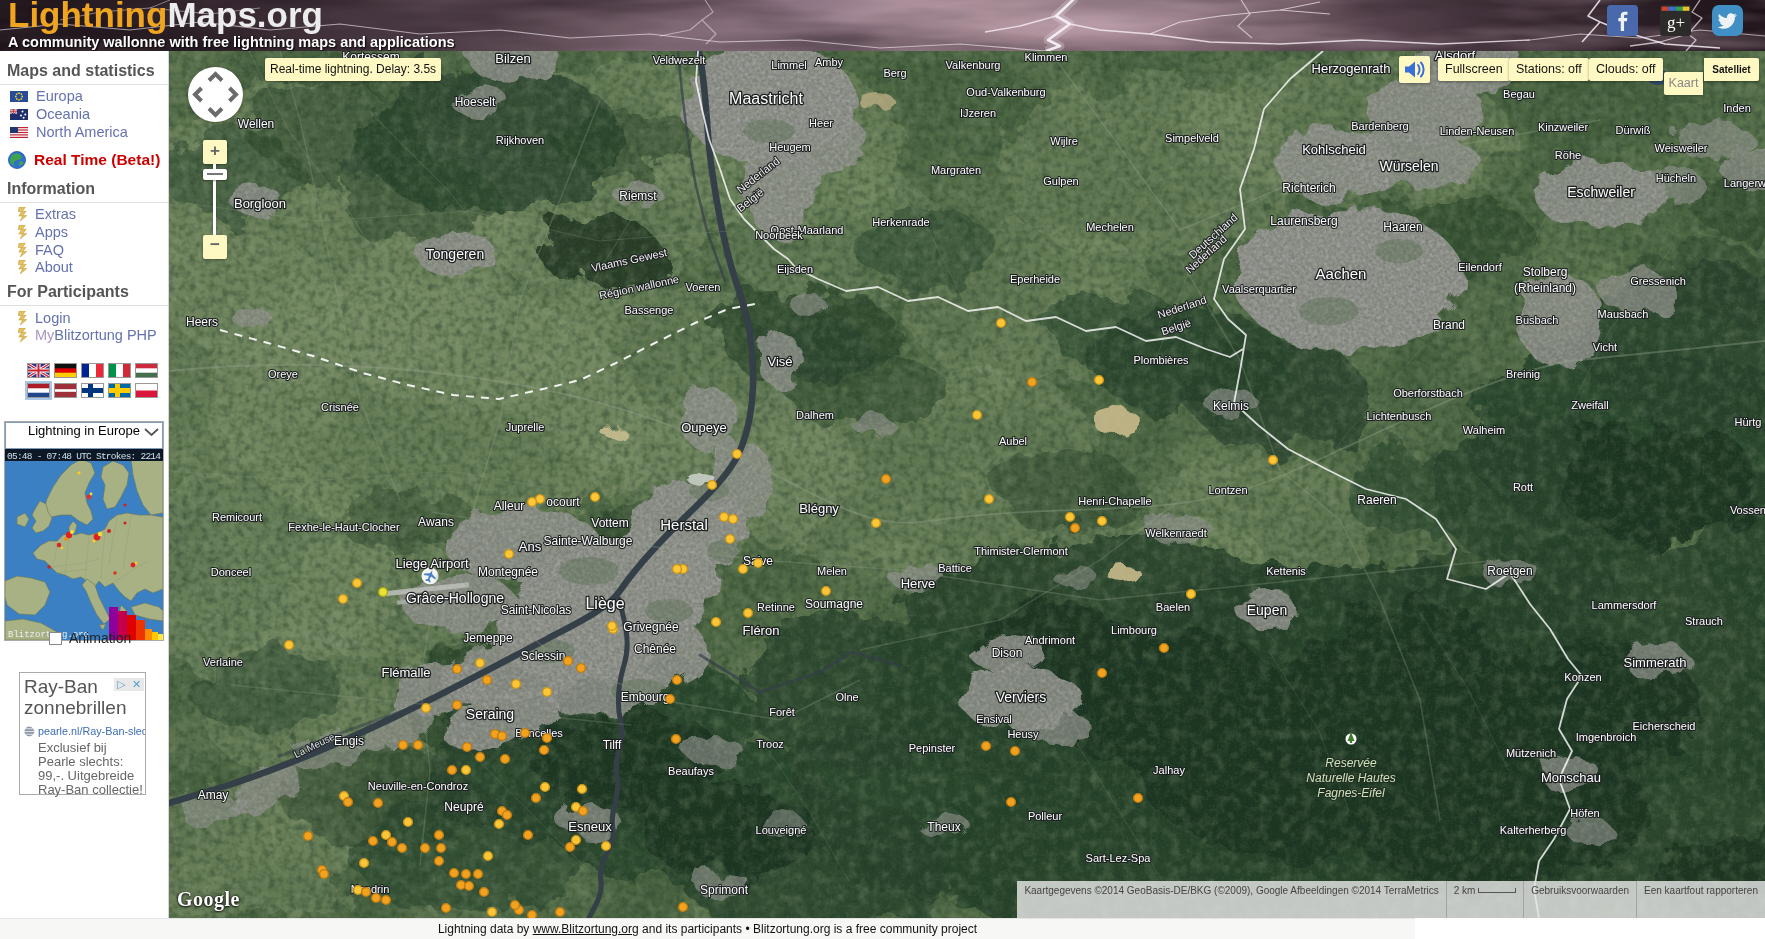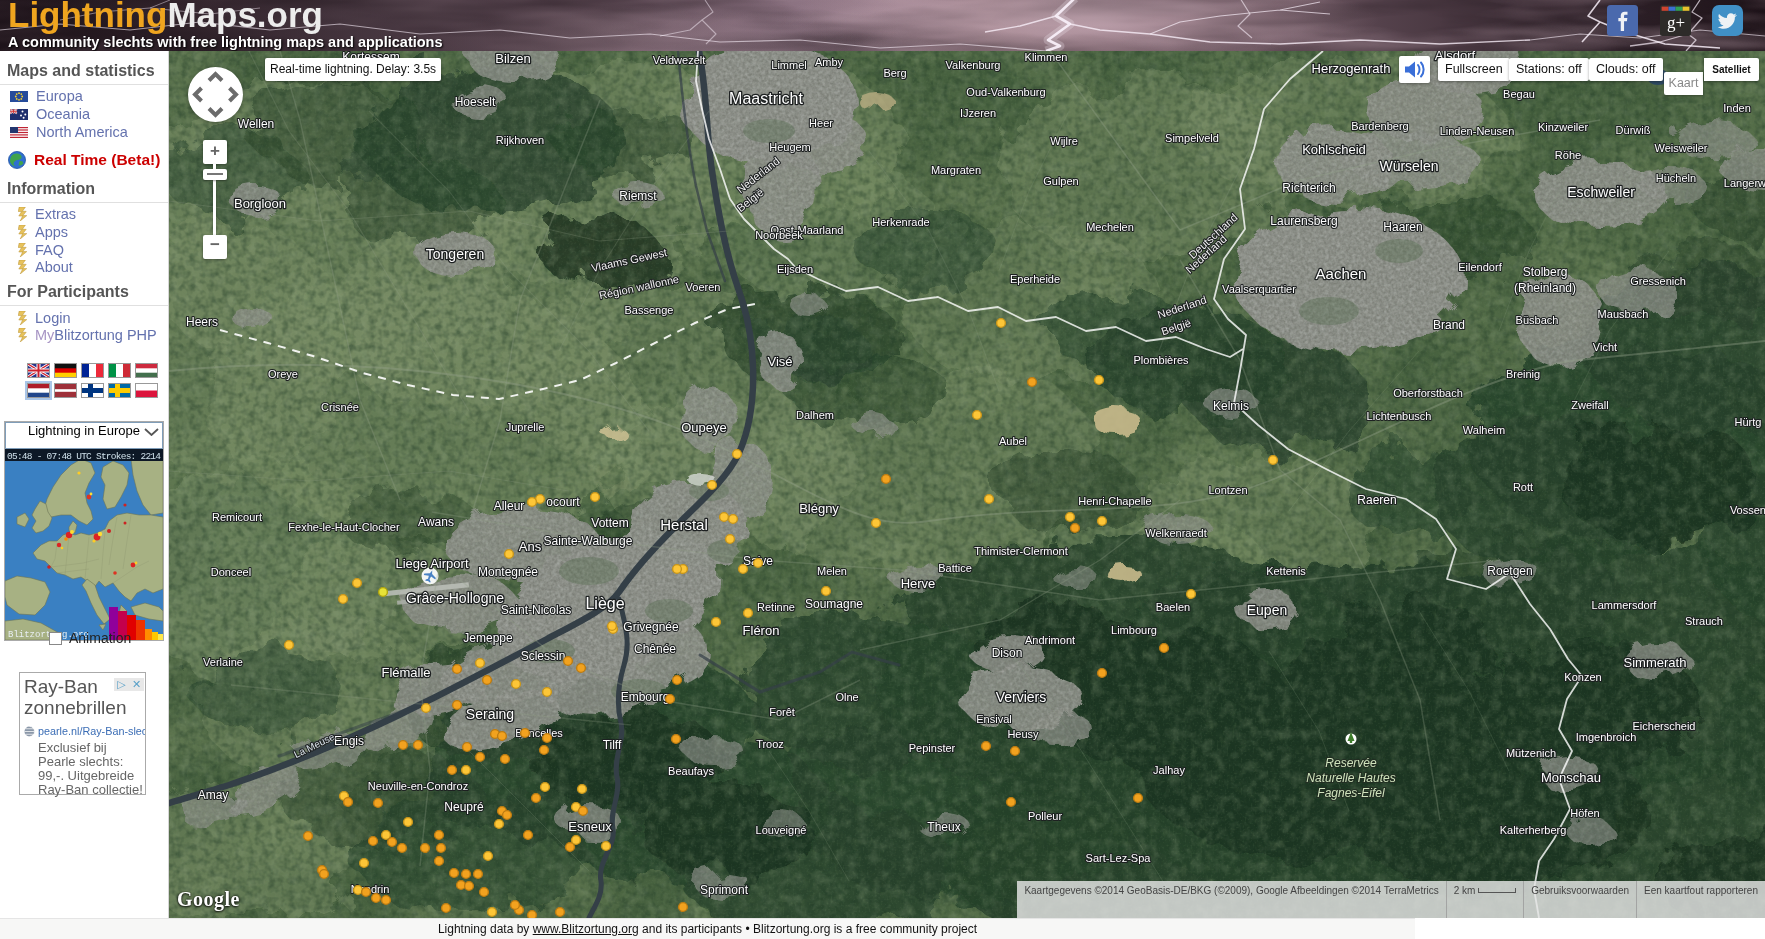--- a/index.html
+++ b/index.html
@@ -22,21 +22,21 @@
 .sel-box { width:158px; height:27px; border:1px solid #7f9db9; background:#fff; font-size:13px; text-align:center; position:relative; color:#000; line-height:16px; }
 .anim { font-size:14px; color:#222; display:flex; align-items:center; }
 .cb { width:13px; height:13px; border:1px solid #888; background:#fff; display:inline-block; }
 .ad { left:19px; top:621px; width:127px; height:123px; border:1px solid #aaa; background:#fff; }
 .ad .t1 { font-size:19px; color:#555; line-height:21px; margin:3px 0 0 4px; }
 .ad .lk { font-size:10.8px; color:#3b6db5; margin:7px 0 0 4px; white-space:nowrap; overflow:hidden; }
 .ad .bd { font-size:13px; color:#666; line-height:14px; margin:4px 0 0 18px; }
 .adx { position:absolute; top:1px; right:1px; }
 .adx span { display:inline-block; width:15px; height:13px; background:#e8e8e8; color:#58a0c8; font-size:11px; text-align:center; line-height:13px; }
 .map { position:absolute; left:169px; top:51px; width:1596px; height:867px; overflow:hidden; background:#47613f; }
-.ctl { position:absolute; background:#ffffff; border-radius:2px; box-shadow:0 1px 3px rgba(0,0,0,.35); color:#111; font-size:12.5px; text-align:center; }
+.ctl { position:absolute; background:#fef9c3; border-radius:2px; box-shadow:0 1px 3px rgba(0,0,0,.35); color:#111; font-size:12.5px; text-align:center; }
 .delay { left:96px; top:7px; height:23px; line-height:23px; padding:0 5px; white-space:nowrap; font-size:12px; }
 .pan { left:19px; top:16px; width:55px; height:55px; border-radius:50%; background:#fff; position:absolute; box-shadow:0 1px 4px rgba(0,0,0,.3);}
 .zoomp { left:34px; top:89px; width:24px; height:24px; line-height:22px; font-size:17px; font-weight:bold; color:#666; }
 .zoomm { left:34px; top:184px; width:24px; height:24px; line-height:20px; font-size:17px; font-weight:bold; color:#666; }
 .zbar { position:absolute; left:44px; top:113px; width:3px; height:71px; background:#fff; box-shadow:0 1px 2px rgba(0,0,0,.3); }
 .zknob { position:absolute; left:34px; top:118px; width:24px; height:11px; background:#fff; border-radius:2px; box-shadow:0 1px 2px rgba(0,0,0,.4); }
 .zknob:after { content:""; position:absolute; left:4px; right:4px; top:4px; border-top:2px solid #777; }
 .tr-btn { height:23px; line-height:23px; padding:0 7px; position:absolute; white-space:nowrap; }
 .snd { left:1230px; top:5px; width:31px; height:27px; }
 .kaart { color:#888; }
@@ -100,21 +100,21 @@
 <path d="M0 30 L60 24 L130 30 L200 22 L270 30 L340 24 L420 34 L500 30 L570 38 L650 34 L720 42 L800 40 L880 48 L960 44 L1046 51" stroke-width="1.2" opacity=".6"></path>
 <path d="M60 20 L100 12 L150 8 L210 14 L260 8 M150 8 L170 0" stroke-width="1" opacity=".45"></path>
 <path d="M1530 40 L1580 34 L1640 38 L1700 30 L1765 36" stroke-width="1.1" opacity=".6"></path>
 <path d="M1600 0 L1588 16 L1600 22 L1582 42 M1600 22 L1625 32 L1665 44 L1720 48" stroke-width="1.6" opacity=".85"></path>
 <path d="M705 0 L713 12 L702 20 L716 34 L706 44 M702 20 L690 30 L660 36" stroke-width="1.1" opacity=".5"></path>
 <path d="M1240 -2 L1250 14 L1238 26 L1252 38" stroke-width="1.2" opacity=".6"></path>
 <path d="M1700 0 L1692 12 L1702 18 L1688 34 L1696 40 L1686 51 M1688 34 L1660 42 L1630 46" stroke-width="1.3" opacity=".7"></path>
 </g>
 </svg>
 <div class="h-title"><span class="h1a">Lightning</span><span class="h1b">Maps.org</span></div>
-<div class="h-sub">A community slechts with free lightning maps and applications</div>
+<div class="h-sub">A community wallonne with free lightning maps and applications</div>
 <span class="soc" style="left:1607px"><svg width="31" height="31" viewBox="0 0 31 31">
         <rect width="31" height="31" rx="3.5" fill="#4a69ad"></rect>
         <path d="M20.5 9.8 h-2.2 c-.75 0-1.25.52-1.25 1.25 v2.05 h3.3 l-.47 3.1 h-2.83 V26 h-3.3 v-9.8 h-2.4 v-3.1 h2.4 v-2.4 c0-2.4 1.55-4 3.95-4 l2.8.1 z" fill="#f0f2f6"></path>
       </svg></span>
 <span class="soc" style="left:1660px"><svg width="31" height="31" viewBox="0 0 31 31">
         <rect width="31" height="31" rx="2.5" fill="#2d2b29"></rect>
         <rect x="1.6" y="1.6" width="7" height="4.2" fill="#cf4430"></rect>
         <rect x="8.6" y="1.6" width="7" height="4.2" fill="#3b6fd2"></rect>
         <rect x="15.6" y="1.6" width="7" height="4.2" fill="#30a055"></rect>
         <rect x="22.6" y="1.6" width="6.8" height="4.2" fill="#e8c32c"></rect>

